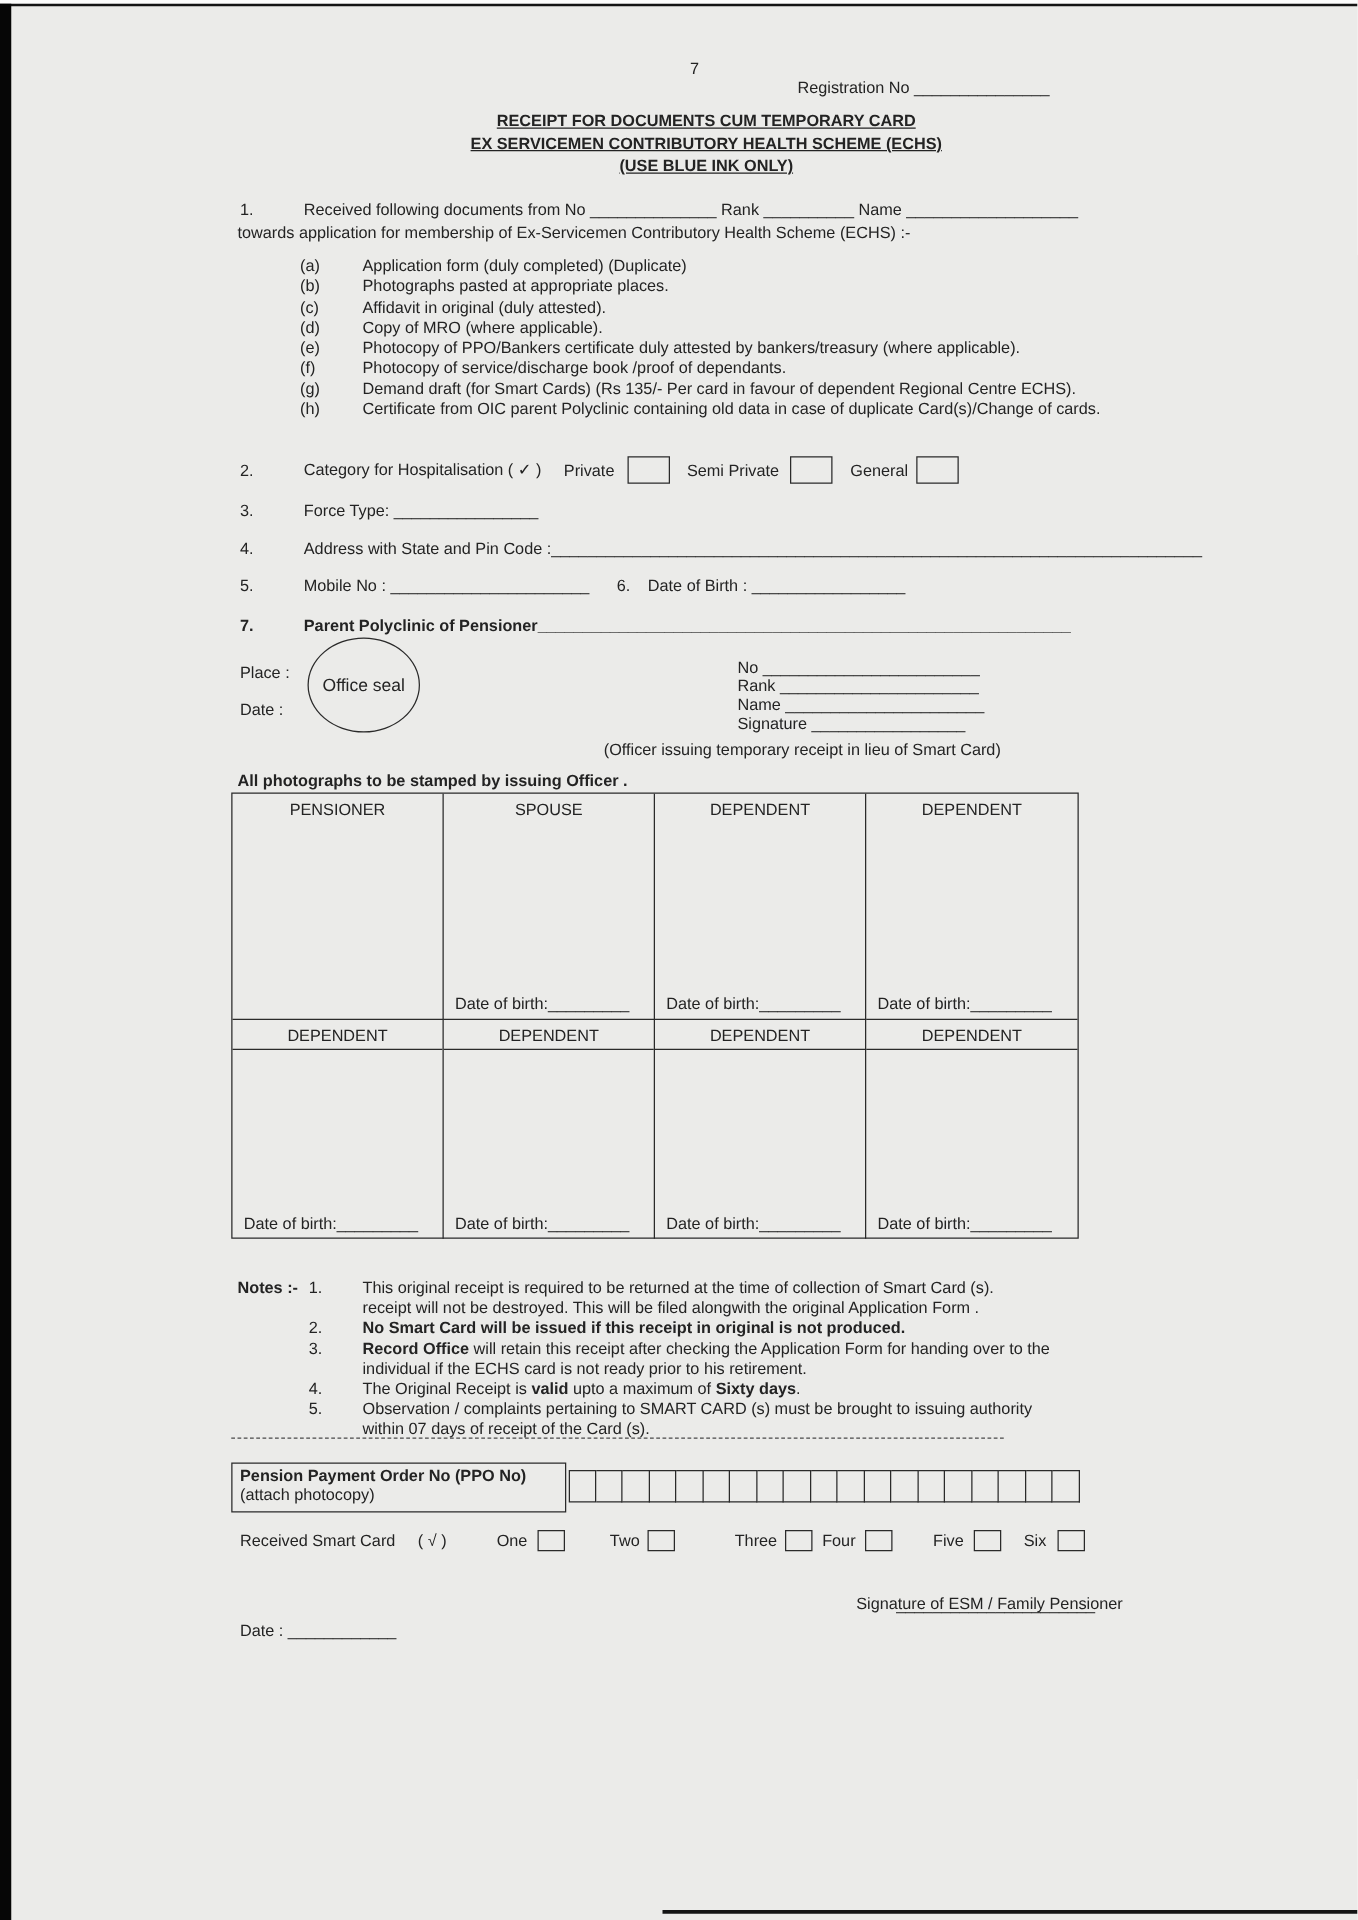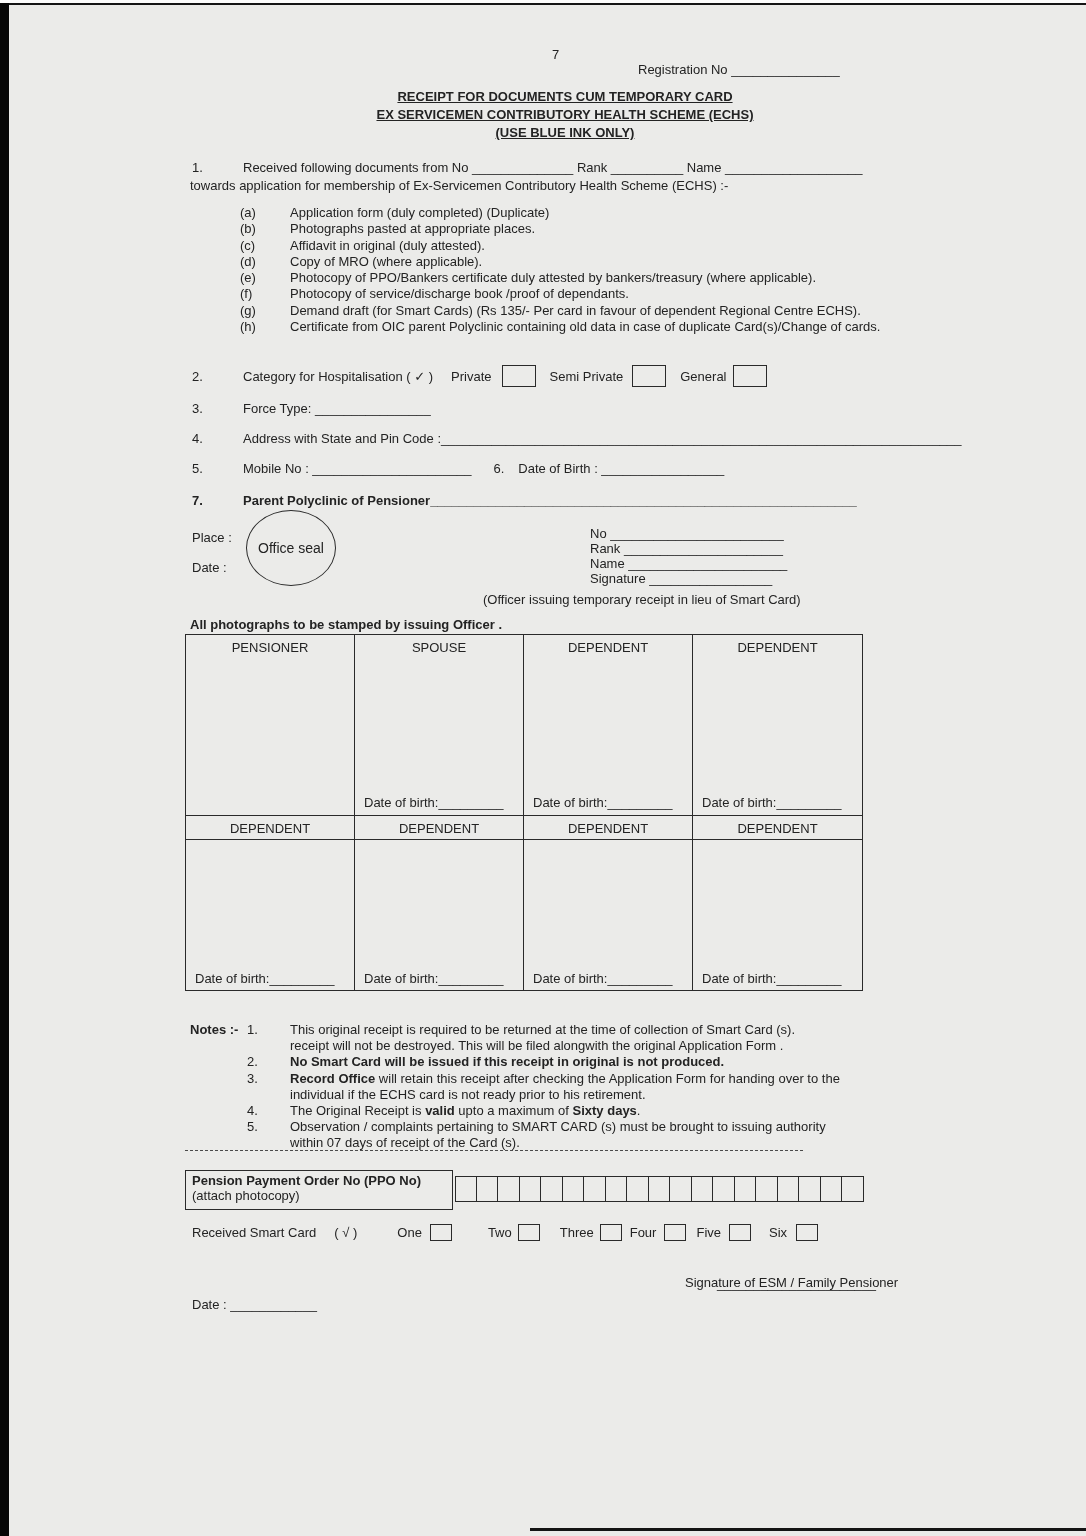--- a/index.html
+++ b/index.html
@@ -69,22 +69,22 @@
   .ppo-box:first-child{border-left:1px solid #2a2a2a;}
 
   .smart-row{left:192px;top:1222px;display:flex;align-items:center;height:20px;}
   .sc-box{width:22px;height:17px;border:1px solid #2a2a2a;flex:0 0 auto;}
 
   .footer-date{left:192px;top:1297px;}
   .sig-rule{left:717px;top:1276px;}
   .sig-label{left:685px;top:1275px;}
 
   .ml6{margin-left:6px}.ml8{margin-left:8px}.ml9{margin-left:9px}.ml10{margin-left:10px}
-  .ml14{margin-left:14px}.ml16{margin-left:10px}.ml18{margin-left:18px}.ml22{margin-left:22px}
-  .ml30{margin-left:20px}.ml35{margin-left:36px}.ml40{margin-left:40px}
+  .ml14{margin-left:14px}.ml16{margin-left:32px}.ml18{margin-left:18px}.ml22{margin-left:22px}
+  .ml30{margin-left:48px}.ml35{margin-left:36px}.ml40{margin-left:40px}
 </style>
 </head>
 <body>
 
 <div class="page">
 
   <div class="edge-top-white"></div>
   <div class="edge-top"></div>
   <div class="edge-left"></div>
   <div class="edge-bottom"></div>

